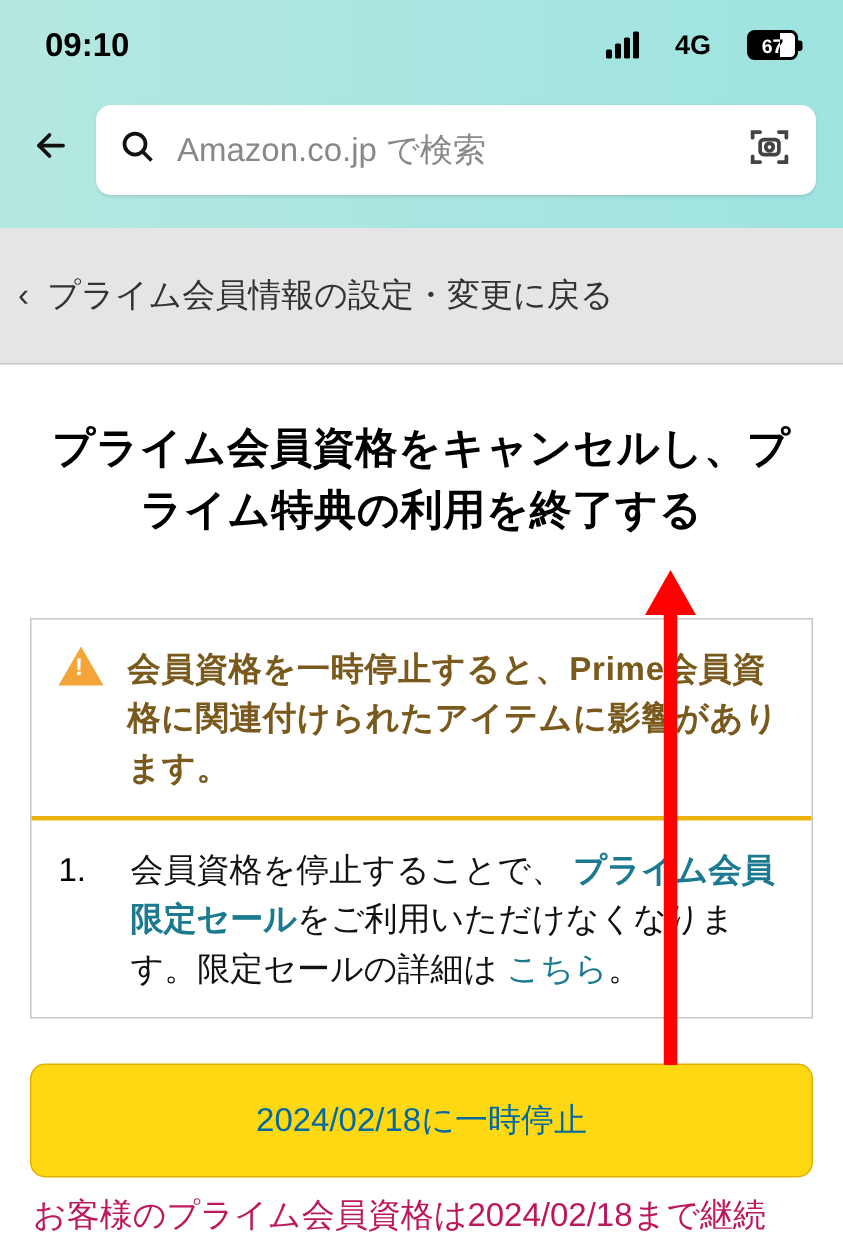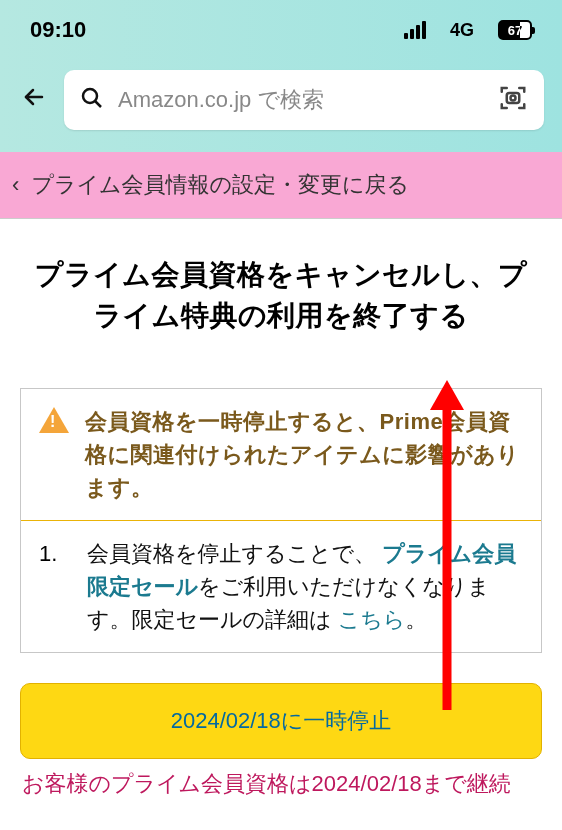--- a/index.html
+++ b/index.html
@@ -116,25 +116,25 @@
       background: transparent;
     }
     .search-input::placeholder {
       color: #888;
     }
     .camera-icon svg {
       width: 30px;
       height: 30px;
     }
     .breadcrumb {
-      padding: 18px 12px;
+      padding: 30px 12px;
       font-size: 22px;
       color: #333;
       border-bottom: 1px solid #ccc;
-      background: #f9a8d4;
+      background: #e5e5e5;
     }
     .breadcrumb-caret {
       margin-right: 6px;
     }
     .main-content {
       padding: 36px 20px 0 20px;
     }
     .page-title {
       font-size: 28px;
       font-weight: 700;
@@ -145,21 +145,21 @@
       padding: 0 10px;
     }
     .alert-box {
       border: 1px solid #c7c7c7;
     }
     .alert-header {
       display: flex;
       align-items: flex-start;
       gap: 16px;
       padding: 16px 18px;
-      border-bottom: 1px solid #eab308;
+      border-bottom: 3px solid #eab308;
     }
     .warning-icon {
       width: 0;
       height: 0;
       border-left: 15px solid transparent;
       border-right: 15px solid transparent;
       border-bottom: 26px solid #f4a53a;
       position: relative;
       flex-shrink: 0;
       margin-top: 2px;

